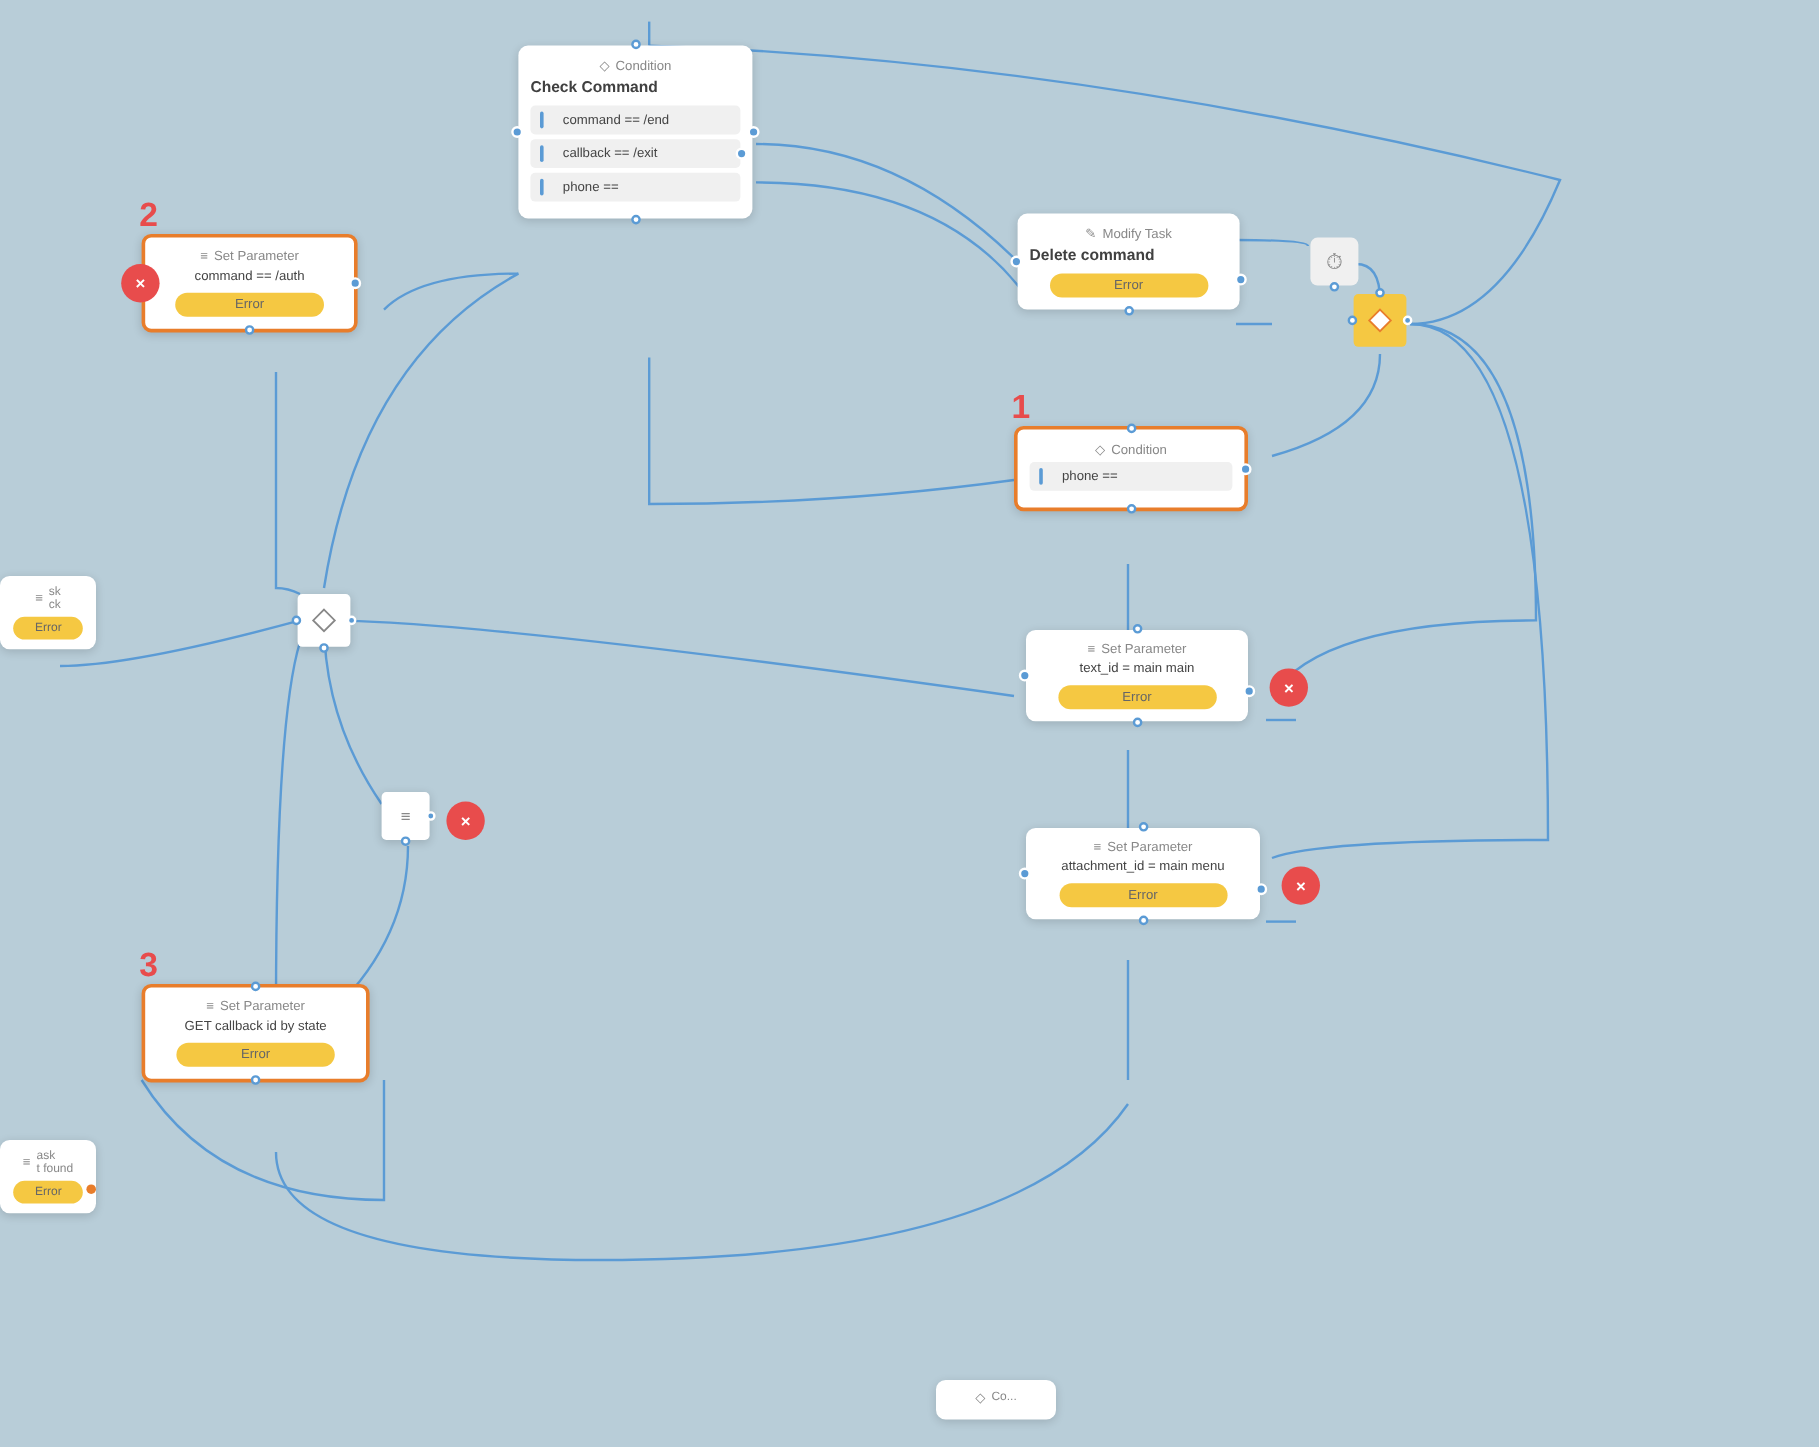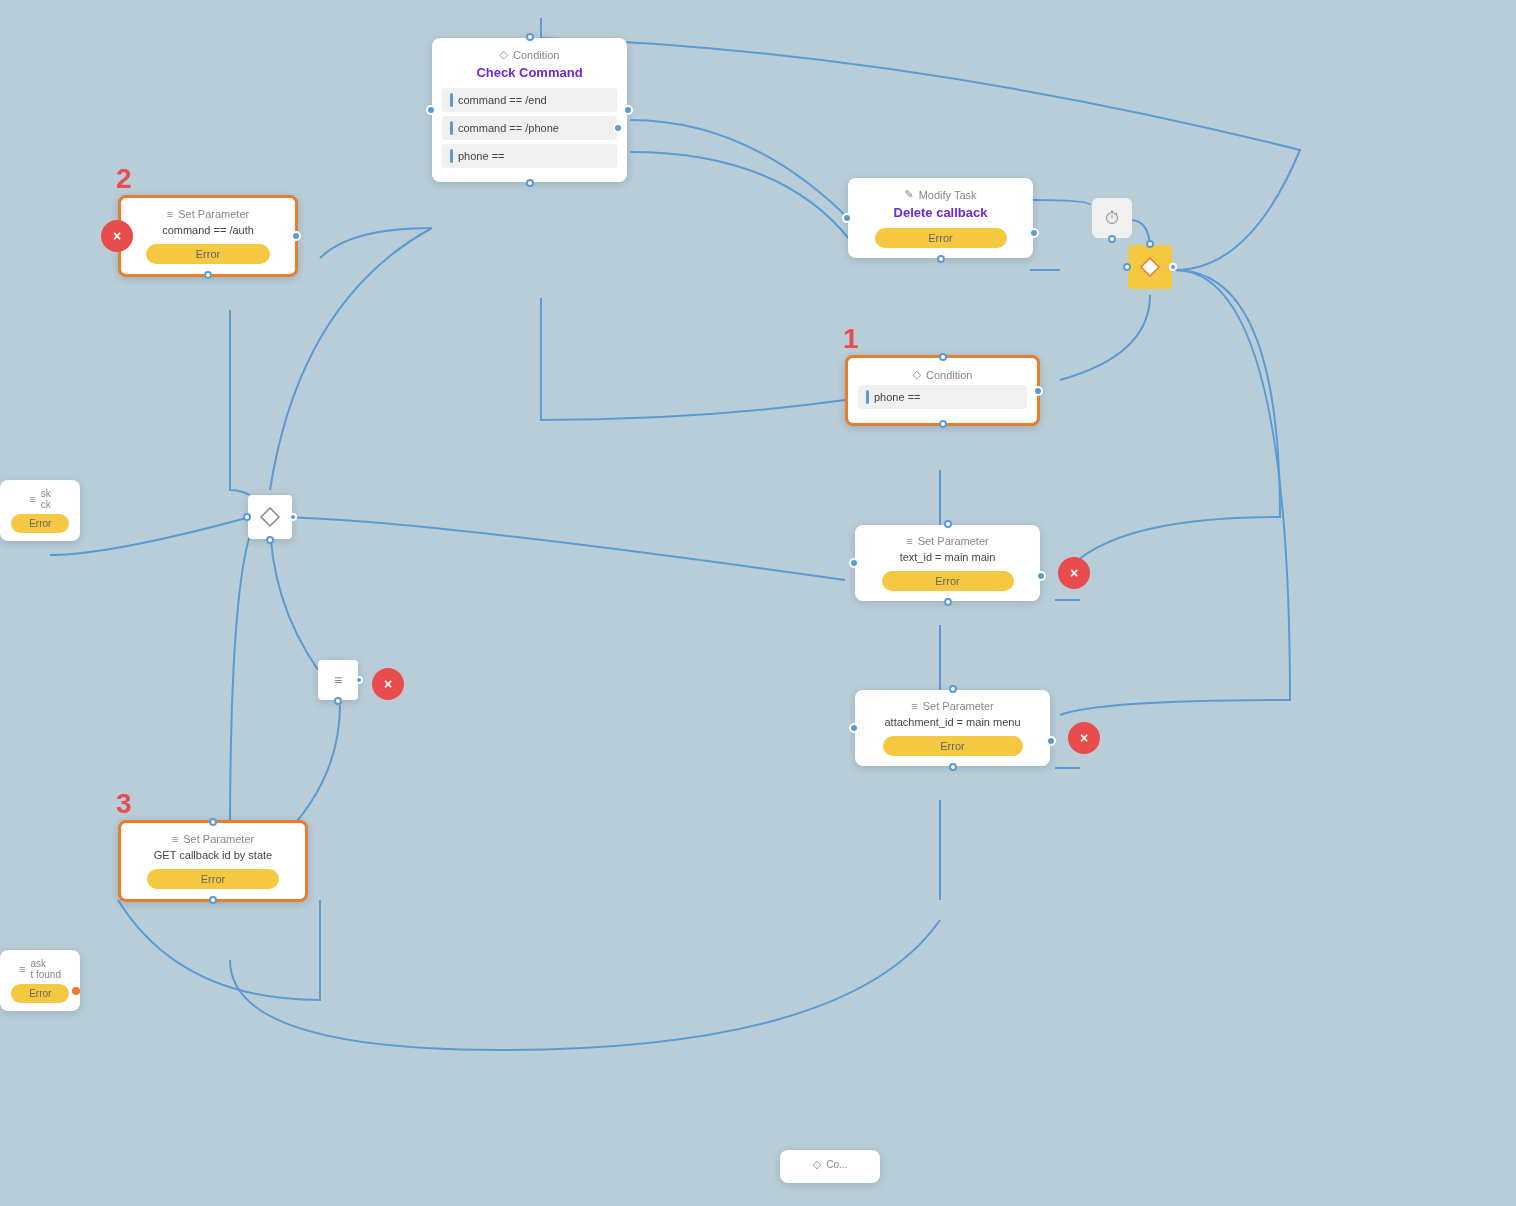--- a/index.html
+++ b/index.html
@@ -31,34 +31,33 @@
       align-items: center;
       gap: 5px;
       color: #888;
       font-size: 11px;
       margin-bottom: 4px;
       justify-content: center;
     }
     .node-title {
       font-size: 13px;
       font-weight: bold;
-      text-align: center;
-      color: #6d28d9;
+      color: #404040;
       margin-bottom: 8px;
     }
     .node-condition-row {
       background: #f0f0f0;
       border-radius: 4px;
       padding: 5px 8px;
       font-size: 11px;
       color: #444;
       margin-bottom: 4px;
       display: flex;
       align-items: center;
-      gap: 5px;
+      gap: 16px;
       min-width: 140px;
     }
     .node-condition-row .bar {
       width: 3px;
       height: 14px;
       background: #5b9bd5;
       border-radius: 2px;
       flex-shrink: 0;
     }
     .node-param {
@@ -244,21 +243,21 @@
     <span>Condition</span>
   </div>
   <div class="node-title">Check Command</div>
   <div class="node-condition-row">
     <div class="bar"></div>
     <span>command == /end</span>
     <div class="connector-dot" style="position:absolute;right:-6px;top:50%;transform:translateY(-50%);width:10px;height:10px;"></div>
   </div>
   <div class="node-condition-row" style="position:relative;">
     <div class="bar"></div>
-    <span>command == /phone</span>
+    <span>callback == /exit</span>
     <div class="connector-dot" style="position:absolute;right:-6px;top:50%;transform:translateY(-50%);width:10px;height:10px;"></div>
   </div>
   <div class="node-condition-row">
     <div class="bar"></div>
     <span>phone ==</span>
   </div>
 
   <div class="connector-dot-small" style="bottom:-5px;left:50%;transform:translateX(-50%);"></div>
 
   <div class="connector-dot" style="left:-6px;top:50%;transform:translateY(-50%);width:10px;height:10px;"></div>
@@ -281,21 +280,21 @@
   <div class="close-btn" style="left:-20px;top:50%;transform:translateY(-50%);">×</div>
 </div>
 
 <div class="node" style="left:848px;top:178px;min-width:185px;">
 
   <div class="connector-dot" style="left:-6px;top:50%;transform:translateY(-50%);width:10px;height:10px;"></div>
   <div class="node-header">
     <span>✎</span>
     <span>Modify Task</span>
   </div>
-  <div class="node-title">Delete callback</div>
+  <div class="node-title">Delete command</div>
   <div class="error-badge">Error</div>
 
   <div class="connector-dot" style="right:-6px;bottom:20px;width:10px;height:10px;"></div>
 
   <div class="connector-dot-small" style="bottom:-5px;left:50%;transform:translateX(-50%);"></div>
 </div>
 
 <div class="clock-node" style="left:1092px;top:198px;">
   <span>⏱</span>
 

